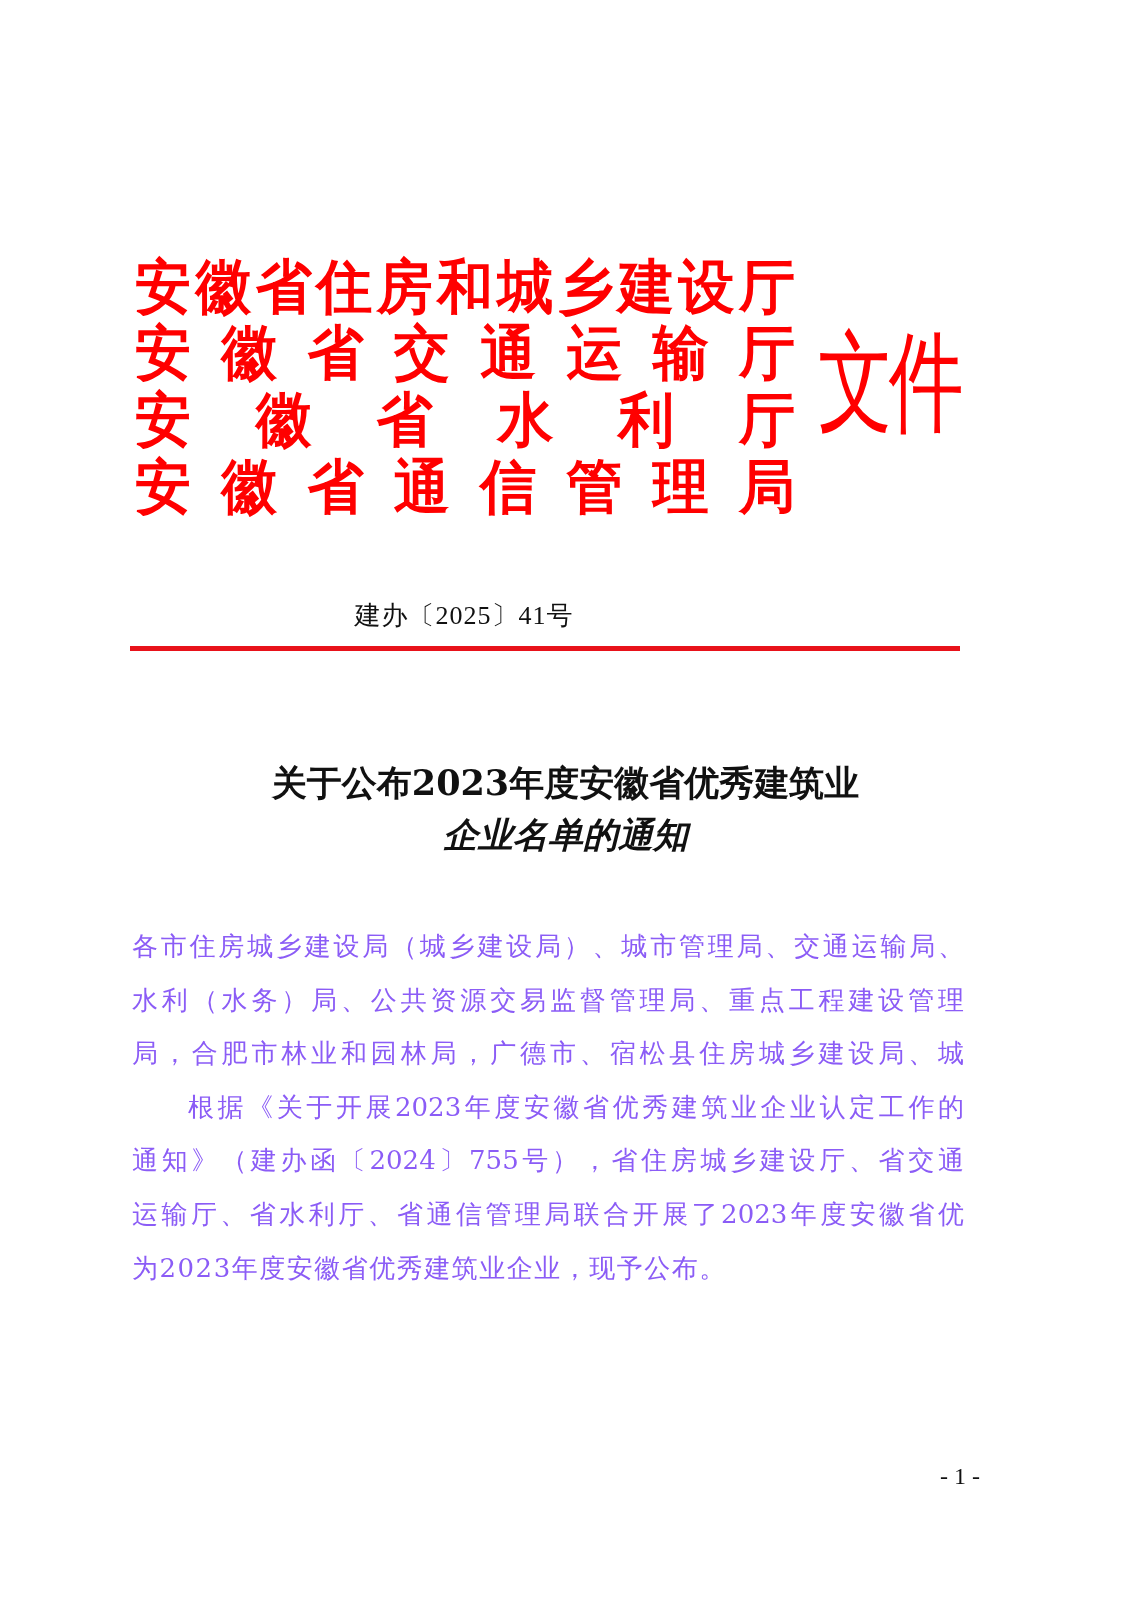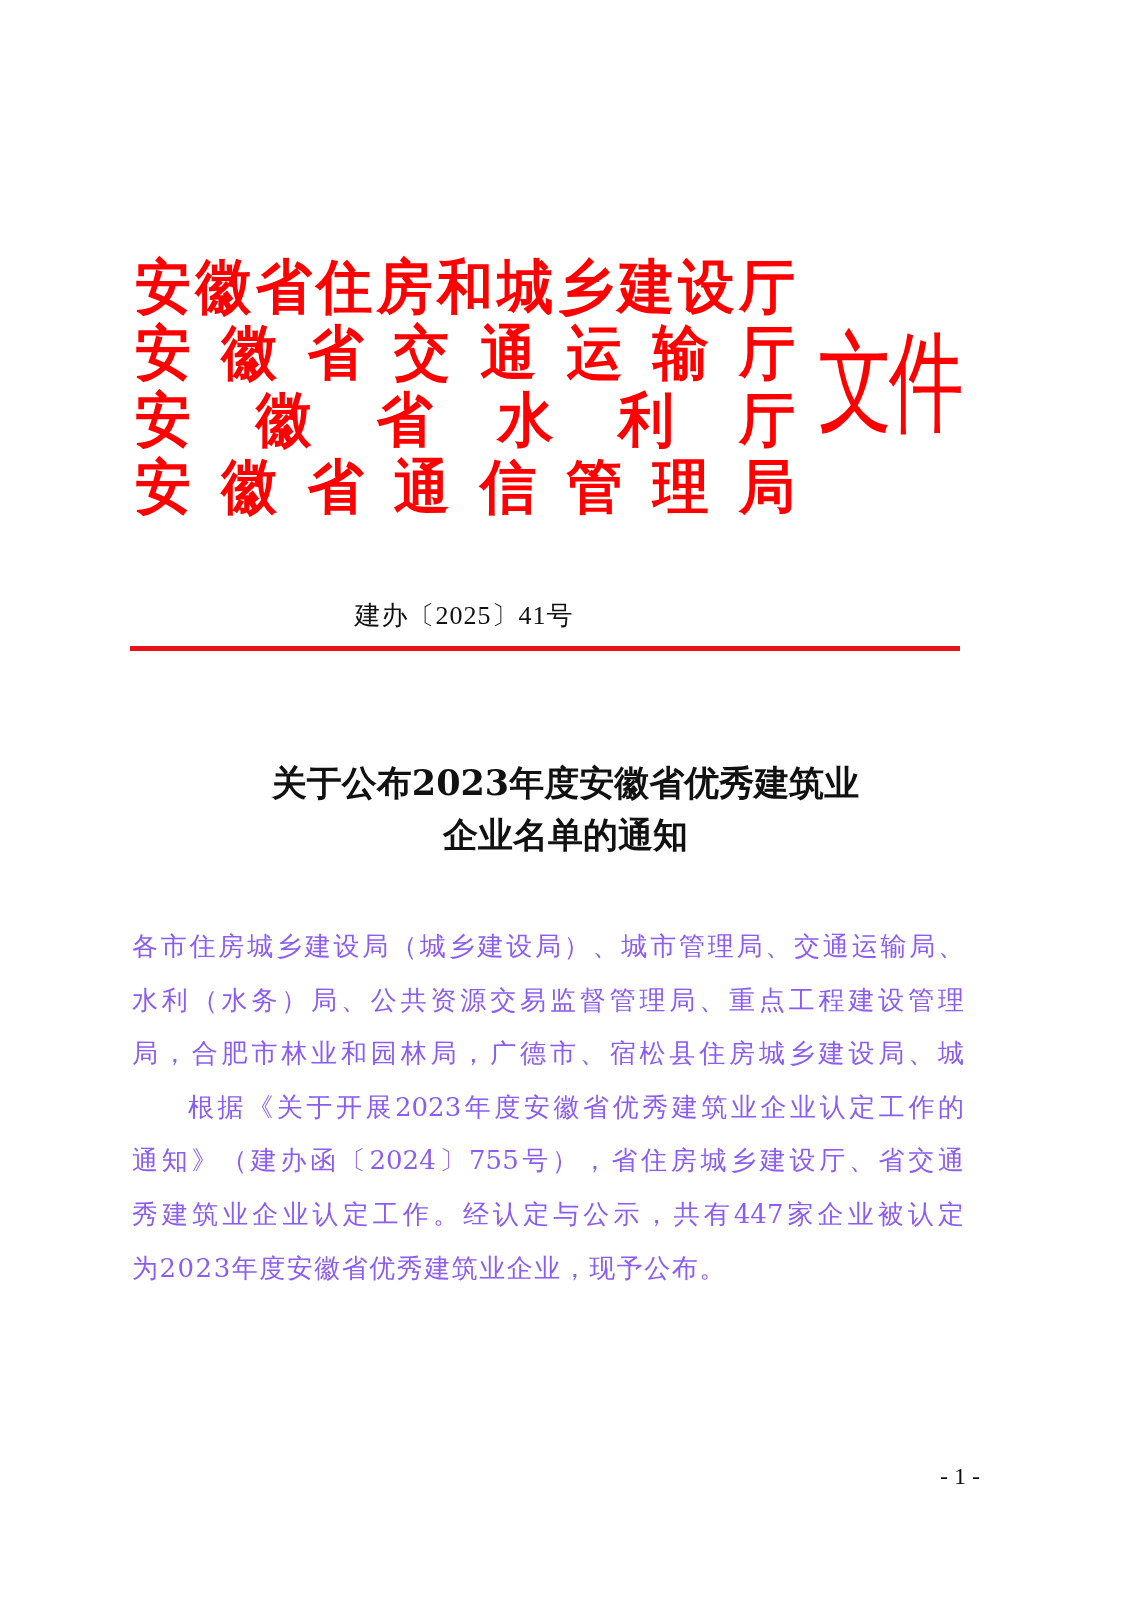--- a/index.html
+++ b/index.html
@@ -32,21 +32,21 @@
       letter-spacing: 1px;
     }
     .red-rule { position: absolute; left: 130px; top: 646px; width: 830px; height: 5px; background: #e8121a; }
 
     .title {
       position: absolute; left: 0; width: 1131px; text-align: center;
       font-family: "DejaVu Serif", "Liberation Serif", serif; font-weight: bold;
       font-size: 35px; color: #111; line-height: 50px;
     }
     .title.t1 { top: 758px; }
-    .title.t2 { top: 810px; }
+    .title.t2 { top: 810px; font-style: italic; }
 
     .body-text {
       position: absolute; left: 132px; top: 920px; width: 832px;
       font-family: "DejaVu Serif", "Liberation Serif", serif; font-size: 26px;
       color: #8b5cf6; line-height: 53.6px; text-align: justify;
     }
     .body-line { display: block; white-space: nowrap; letter-spacing: 1.5px; height: 53.6px; }
     .body-line.full { text-align: justify; text-align-last: justify; letter-spacing: 0; }
     .body-line.indent { padding-left: 56px; }
 
@@ -110,18 +110,18 @@
 
   <div class="title t1">关于公布2023年度安徽省优秀建筑业</div>
   <div class="title t2">企业名单的通知</div>
 
   <div class="body-text">
     <span class="body-line full">各市住房城乡建设局（城乡建设局）、城市管理局、交通运输局、</span>
     <span class="body-line full">水利（水务）局、公共资源交易监督管理局、重点工程建设管理</span>
     <span class="body-line full">局，合肥市林业和园林局，广德市、宿松县住房城乡建设局、城</span>
     <span class="body-line full indent">根据《关于开展2023年度安徽省优秀建筑业企业认定工作的</span>
     <span class="body-line full">通知》（建办函〔2024〕755号），省住房城乡建设厅、省交通</span>
-    <span class="body-line full">秀建筑业企业认定工作。经认定与公示，共有447家企业被认定</span>
+    <span class="body-line full">运输厅、省水利厅、省通信管理局联合开展了2023年度安徽省优</span>
     <span class="body-line">为2023年度安徽省优秀建筑业企业，现予公布。</span>
   </div>
 
   <div class="page-number">- 1 -</div>
 </div>
 
 </body></html>

